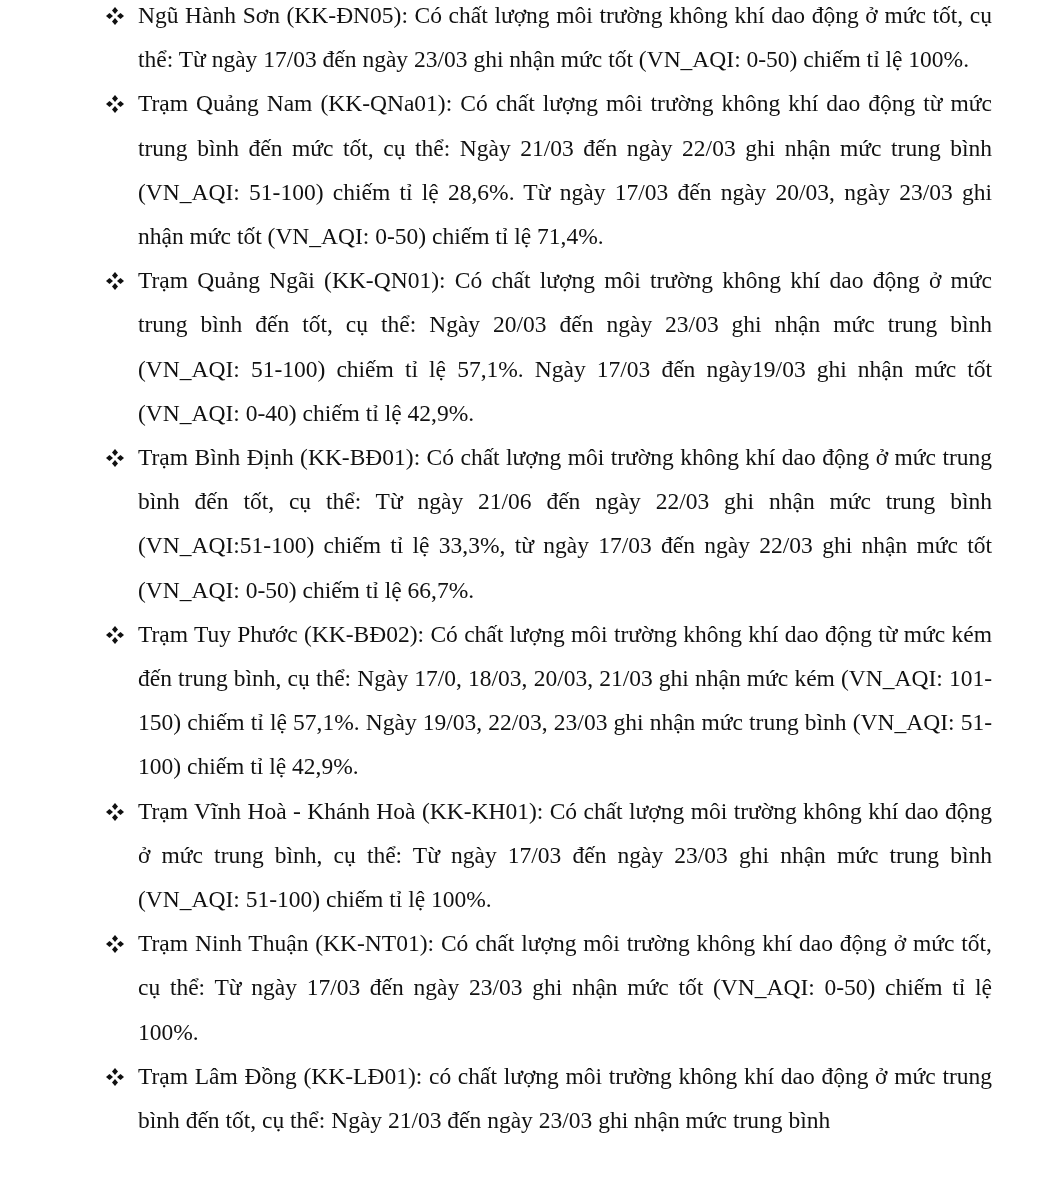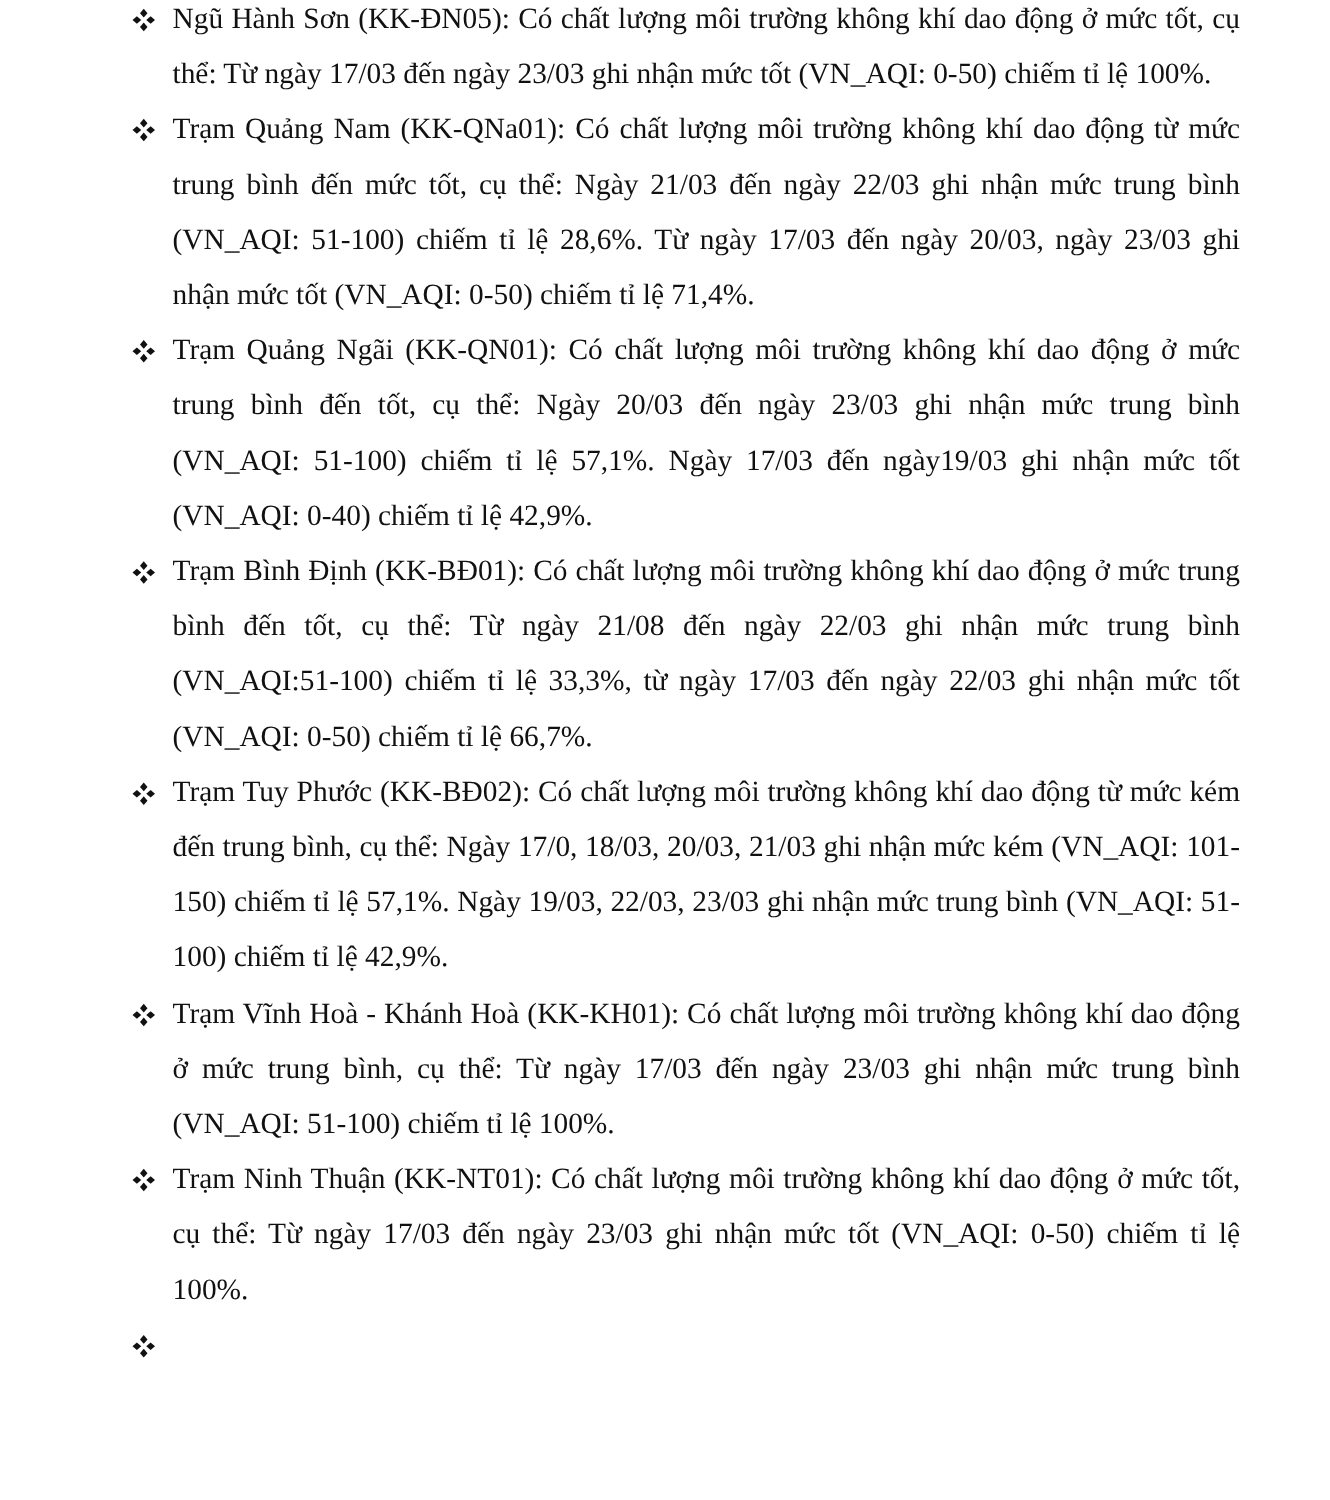--- a/index.html
+++ b/index.html
@@ -75,21 +75,21 @@
     <span class="bullet">
         <svg width="20" height="20" viewBox="0 0 20 20">
           <g fill="#111">
             <path d="M10 1 L13 4.5 L10 8 L7 4.5Z"></path>
             <path d="M10 12 L13 15.5 L10 19 L7 15.5Z"></path>
             <path d="M1 10 L4.5 7 L8 10 L4.5 13Z"></path>
             <path d="M12 10 L15.5 7 L19 10 L15.5 13Z"></path>
           </g>
         </svg>
       </span>
-    <span>Trạm Bình Định (KK-BĐ01): Có chất lượng môi trường không khí dao động ở mức trung bình đến tốt, cụ thể: Từ ngày 21/08 đến ngày 22/03 ghi nhận mức trung bình (VN_AQI:51-100) chiếm tỉ lệ 33,3%, từ ngày 17/03 đến ngày 22/03 ghi nhận mức tốt (VN_AQI: 0-50) chiếm tỉ lệ 66,7%.</span>
+    <span>Trạm Bình Định (KK-BĐ01): Có chất lượng môi trường không khí dao động ở mức trung bình đến tốt, cụ thể: Từ ngày 21/06 đến ngày 22/03 ghi nhận mức trung bình (VN_AQI:51-100) chiếm tỉ lệ 33,3%, từ ngày 17/03 đến ngày 22/03 ghi nhận mức tốt (VN_AQI: 0-50) chiếm tỉ lệ 66,7%.</span>
   </div>
 
   <div class="item">
     <span class="bullet">
         <svg width="20" height="20" viewBox="0 0 20 20">
           <g fill="#111">
             <path d="M10 1 L13 4.5 L10 8 L7 4.5Z"></path>
             <path d="M10 12 L13 15.5 L10 19 L7 15.5Z"></path>
             <path d="M1 10 L4.5 7 L8 10 L4.5 13Z"></path>
             <path d="M12 10 L15.5 7 L19 10 L15.5 13Z"></path>
@@ -131,15 +131,16 @@
     <span class="bullet">
         <svg width="20" height="20" viewBox="0 0 20 20">
           <g fill="#111">
             <path d="M10 1 L13 4.5 L10 8 L7 4.5Z"></path>
             <path d="M10 12 L13 15.5 L10 19 L7 15.5Z"></path>
             <path d="M1 10 L4.5 7 L8 10 L4.5 13Z"></path>
             <path d="M12 10 L15.5 7 L19 10 L15.5 13Z"></path>
           </g>
         </svg>
       </span>
+    <span>Trạm Lâm Đồng (KK-LĐ01): có chất lượng môi trường không khí dao động ở mức trung bình đến tốt, cụ thể: Ngày 21/03 đến ngày 23/03 ghi nhận mức trung bình</span>
   </div>
 
 </div>
 
 </body></html>

